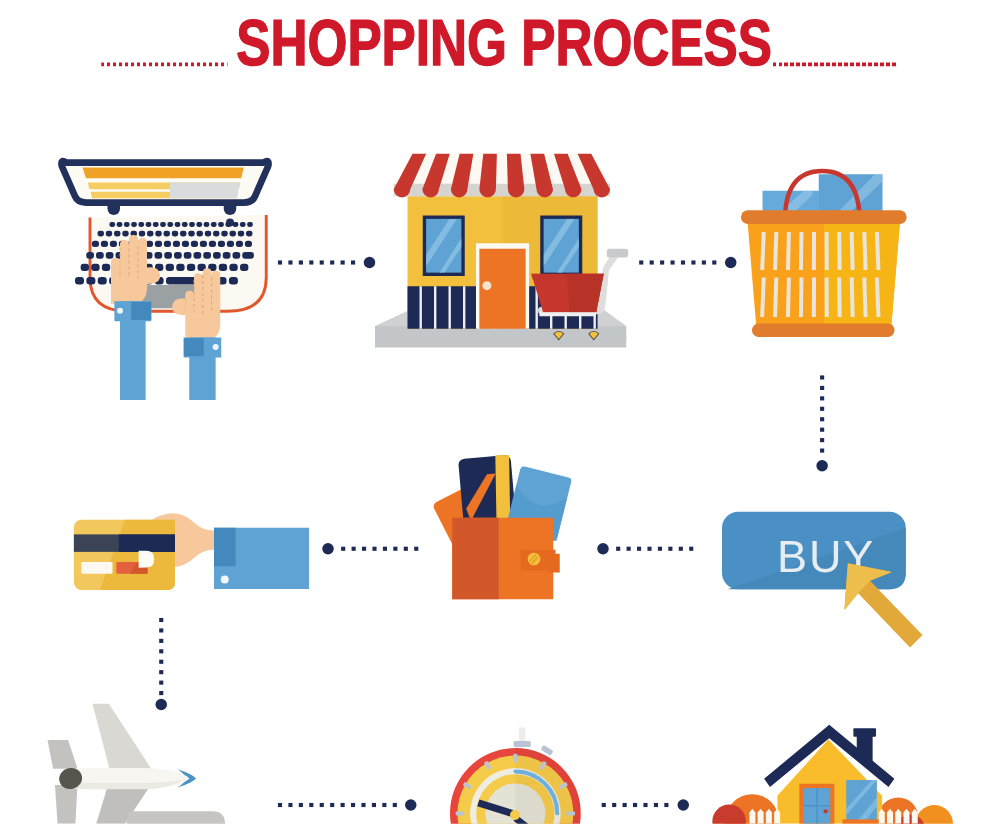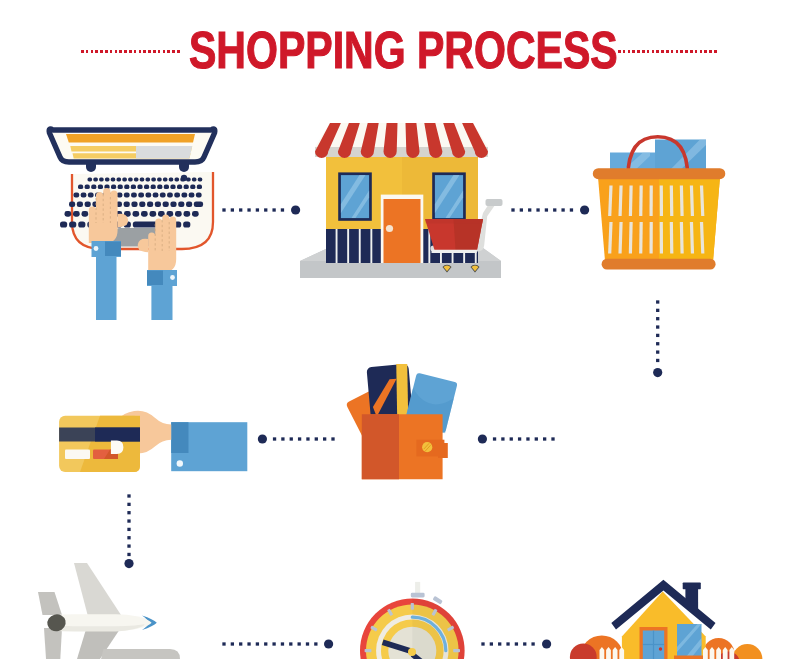--- a/index.html
+++ b/index.html
@@ -6,21 +6,21 @@
   body{width:795px;height:659px;font-family:"Liberation Sans",sans-serif;overflow:hidden;}
   #stage{position:relative;width:795px;height:659px;background:#fff;}
 
   
   .hdr{position:absolute;left:0;top:0;width:795px;height:100px;}
   .hdr-rule{position:absolute;top:50px;height:3px;}
   .hdr-rule.left{left:81px;width:101px;}
   .hdr-rule.right{left:618px;width:99px;}
   .hdr-rule i{display:block;height:3px;width:100%;
     background-image:repeating-linear-gradient(to right,#cf1829 0 2.6px,rgba(0,0,0,0) 2.6px 4.8px);}
-  .title-wrap{position:absolute;left:189px;top:24px;width:428px;height:50px;text-decoration:underline;}
+  .title-wrap{position:absolute;left:189px;top:9px;width:428px;height:50px;text-decoration:underline;}
   .title-text{position:absolute;left:0;top:0;
     font-family:"Liberation Sans",sans-serif;font-weight:bold;color:#cf1829;
     font-size:52px;line-height:52px;white-space:nowrap;
     -webkit-text-stroke:1.1px #cf1829;
     transform:scaleX(0.789);transform-origin:left top;}
 
   
   .node{position:absolute;}
   svg{display:block;overflow:visible;}
 </style>
@@ -399,20 +399,31 @@
           <path d="M104.84 60.5 L108.04 60.5 L109.03 91.00 L105.83 91.00 Z" fill="#e9e5da"></path>
           <path d="M104.84 97 L108.04 97 L109.07 128.50 L105.87 128.50 Z" fill="#e9e5da"></path>
           <path d="M114.90 60.5 L118.10 60.5 L119.37 91.00 L116.17 91.00 Z" fill="#e9e5da"></path>
           <path d="M114.90 97 L118.10 97 L119.41 128.50 L116.21 128.50 Z" fill="#e9e5da"></path>
         </g>
       <rect x="7.8" y="43.2" width="132.5" height="11" rx="5.5" fill="#e07c2c"></rect>
       <rect x="16.6" y="133.8" width="114" height="10.7" rx="5.3" fill="#e07c2c"></rect>
     </svg>
   </div>
 
+  <div class="node" style="left:570px;top:400px;">
+    <svg width="175" height="125" viewBox="0 0 175 125">
+      <rect x="7.6" y="9.4" width="147" height="62" rx="13" fill="#4a90c4"></rect>
+      <path d="M154.6 22.4 L154.6 58.4 q0 13 -13 13 L12 71.4 Z" fill="#4589bb"></path>
+      <text x="51.6" y="57.6" font-family="Liberation Sans, sans-serif" font-size="36" fill="#e7edf1" letter-spacing="1.5">BUY</text>
+      <g>
+        <path d="M108.3 50.6 L105.5 88 L116.5 74.5 L158 118 L168 108 L126 64.5 L143.5 57.5 Z" fill="#e2a93a"></path>
+        <path d="M108.3 50.6 L143.5 57.5 L126 64.5 L116.5 74.5 L105.5 88 Z" fill="#edbe4c"></path>
+      </g>
+    </svg>
+  </div>
 
   <div class="node" style="left:345px;top:355px;">
     <svg width="135" height="130" viewBox="0 0 135 130">
 
       <g>
         <g transform="rotate(-27 40 62)">
           <rect x="11" y="32" width="46" height="62" rx="4" fill="#ec7424"></rect>
         </g>
         <g transform="rotate(-5 50 52)">
           <rect x="25" y="10" width="42" height="80" rx="5" fill="#1e2a56"></rect>

